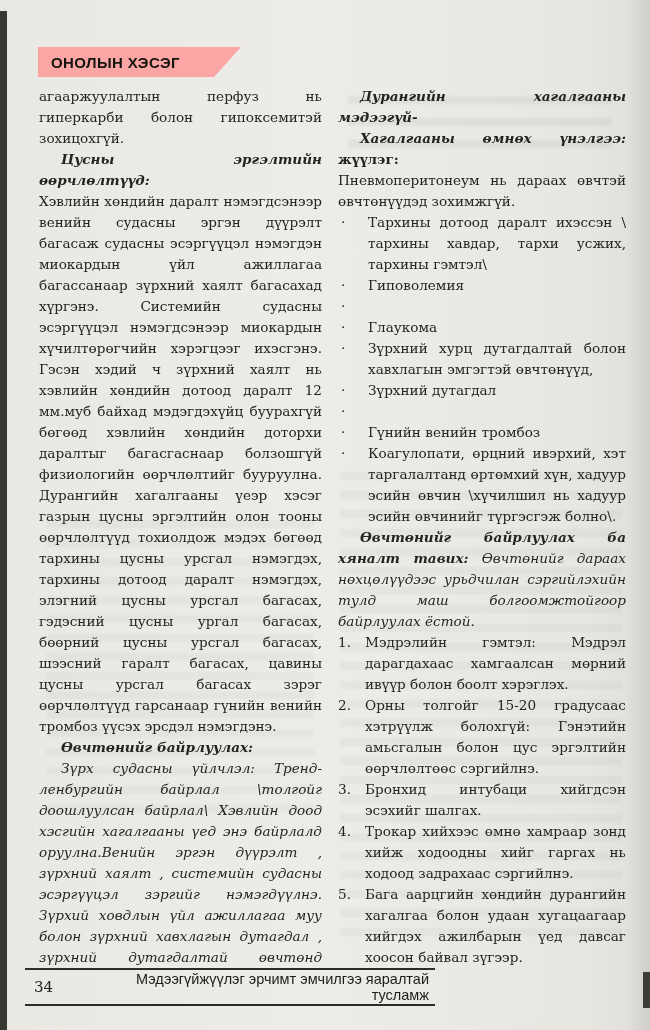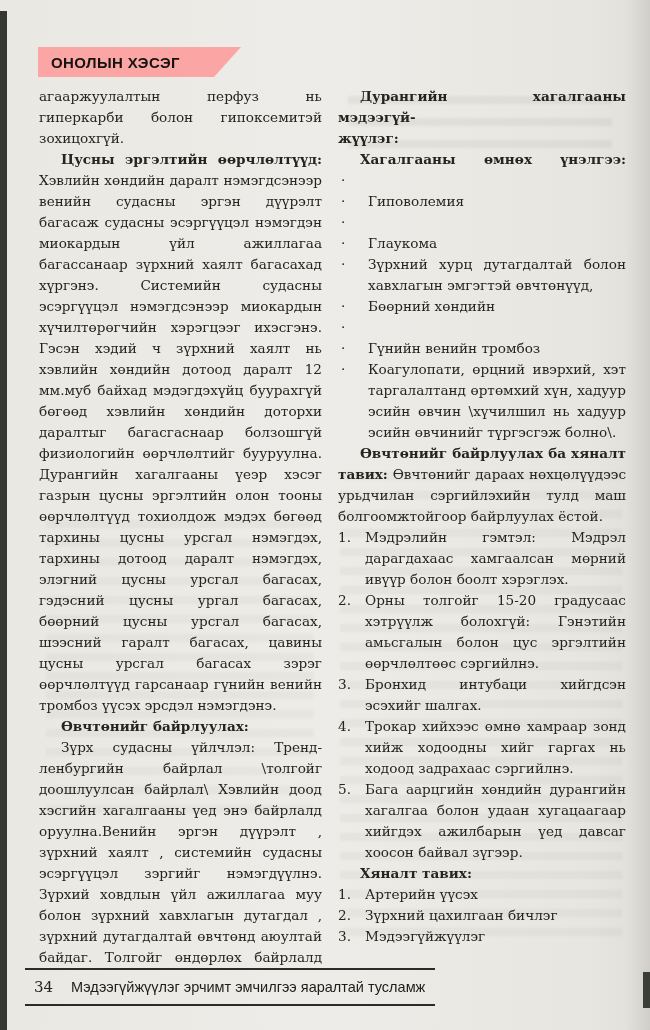--- a/index.html
+++ b/index.html
@@ -26,38 +26,38 @@
     display:flex;align-items:center;padding-left:13px;box-sizing:border-box;
     font-family:"Liberation Sans", sans-serif;font-weight:bold;font-size:15px;
     letter-spacing:0.4px;color:#14140f;
   }
 
   .col{position:absolute;top:86px;font-size:13.6px;line-height:21px;
        text-align:justify;height:882px;overflow:hidden;}
   .col-left{left:39px;width:283px;}
   .col-right{left:338px;width:288px;}
   .col div{margin:0;}
-  .indent{text-indent:22px;}
+  .indent{text-indent:22px;font-style:italic;}
   .h{font-weight:bold;}
   .spread{text-align-last:justify;}
   .mt{margin-top:16px;}
 
   .row{display:flex;}
   .row .marker{flex:0 0 27px;text-indent:0;}
   .row .bmark{flex:0 0 30px;text-indent:3px;}
   .row .itext{flex:1;text-align:justify;}
 
   .footer{
     position:absolute;left:25px;top:968px;width:410px;height:38px;box-sizing:border-box;
     border-top:2px solid #2c2b25;border-bottom:2px solid #2c2b25;
     display:flex;align-items:center;
   }
   .footer .pnum{width:46px;padding-left:9px;box-sizing:border-box;font-size:15px;}
   .footer .ftitle{flex:1;font-family:"Liberation Sans", sans-serif;
-    font-size:14.5px;text-align:left;padding-right:6px;color:#1e1d18;}
+    font-size:14.5px;text-align:right;padding-right:6px;color:#1e1d18;margin-left:8px;}
 </style>
 </head>
 <body>
 
 <div class="edge-left"></div>
 <div class="edge-right-notch"></div>
 <div class="ghost" id="ghost-top-right"></div>
 <div class="ghost" id="ghost-mid-right"></div>
 <div class="ghost" id="ghost-mid-left"></div>
 
@@ -69,44 +69,46 @@
   <div>агааржуулалтын перфуз нь гиперкарби болон гипоксемитэй зохицохгүй.</div>
   <div class="h indent spread">Цусны эргэлтийн өөрчлөлтүүд:</div>
   <div>Хэвлийн хөндийн даралт нэмэгдсэнээр венийн судасны эргэн дүүрэлт багасаж судасны эсэргүүцэл нэмэгдэн миокардын үйл ажиллагаа багассанаар зүрхний хаялт багасахад хүргэнэ. Системийн судасны эсэргүүцэл нэмэгдсэнээр миокардын хүчилтөрөгчийн хэрэгцээг ихэсгэнэ. Гэсэн хэдий ч зүрхний хаялт нь хэвлийн хөндийн дотоод даралт 12 мм.муб байхад мэдэгдэхүйц буурахгүй бөгөөд хэвлийн хөндийн доторхи даралтыг багасгаснаар болзошгүй физиологийн өөрчлөлтийг бууруулна. Дурангийн хагалгааны үеэр хэсэг газрын цусны эргэлтийн олон тооны өөрчлөлтүүд тохиолдож мэдэх бөгөөд тархины цусны урсгал нэмэгдэх, тархины дотоод даралт нэмэгдэх, элэгний цусны урсгал багасах, гэдэсний цусны ургал багасах,  бөөрний цусны урсгал багасах, шээсний гаралт багасах, цавины цусны урсгал багасах зэрэг өөрчлөлтүүд гарсанаар гүнийн венийн тромбоз үүсэх эрсдэл нэмэгдэнэ.</div>
   <div class="h indent">Өвчтөнийг байрлуулах:</div>
   <div class="indent">Зүрх судасны үйлчлэл: Тренд-ленбургийн байрлал \толгойг доошлуулсан байрлал\ Хэвлийн доод хэсгийн хагалгааны үед энэ байрлалд оруулна.Венийн эргэн дүүрэлт , зүрхний хаялт , системийн судасны эсэргүүцэл зэргийг нэмэгдүүлнэ. Зүрхий ховдлын үйл ажиллагаа муу болон зүрхний хавхлагын дутагдал , зүрхний дутагдалтай өвчтөнд аюултай байдаг. Толгойг өндөрлөх байрлалд хэвлийн хөндийг хийлсэнээр венийн эргэн дүүрэлт болон зүрхний хаялт буурна.Толгойг дээшлүүлсэн байрлал нь амьсгалын системд зохимжтой байрлал.</div>
 
 </div>
 
 <div class="col col-right">
   <div class="h indent spread">Дурангийн хагалгааны мэдээгүй-</div>
+  <div class="h indent spread">Хагалгааны өмнөх үнэлгээ:</div>
   <div class="h">жүүлэг:</div>
-  <div class="h indent spread">Хагалгааны өмнөх үнэлгээ:</div>
+  <div>Пневмоперитонеум нь дараах өвчтэй өвчтөнүүдэд зохимжгүй.</div>
 
   <div class="row">
     <span class="bmark">·</span>
+    <span class="itext">Тархины дотоод даралт ихэссэн \ тархины хавдар, тархи усжих, тархины гэмтэл\</span>
   </div>
   <div class="row">
     <span class="bmark">·</span>
     <span class="itext">Гиповолемия</span>
   </div>
   <div class="row">
     <span class="bmark">·</span>
   </div>
   <div class="row">
     <span class="bmark">·</span>
     <span class="itext">Глаукома</span>
   </div>
   <div class="row">
     <span class="bmark">·</span>
     <span class="itext">Зүрхний  хурц дутагдалтай болон хавхлагын эмгэгтэй өвчтөнүүд,</span>
   </div>
   <div class="row">
     <span class="bmark">·</span>
-    <span class="itext">Бөөрний хөндийн</span>
+    <span class="itext">Зүрхний дутагдал</span>
   </div>
   <div class="row">
     <span class="bmark">·</span>
   </div>
   <div class="row">
     <span class="bmark">·</span>
     <span class="itext">Гүнийн венийн тромбоз</span>
   </div>
   <div class="row">
     <span class="bmark">·</span>

